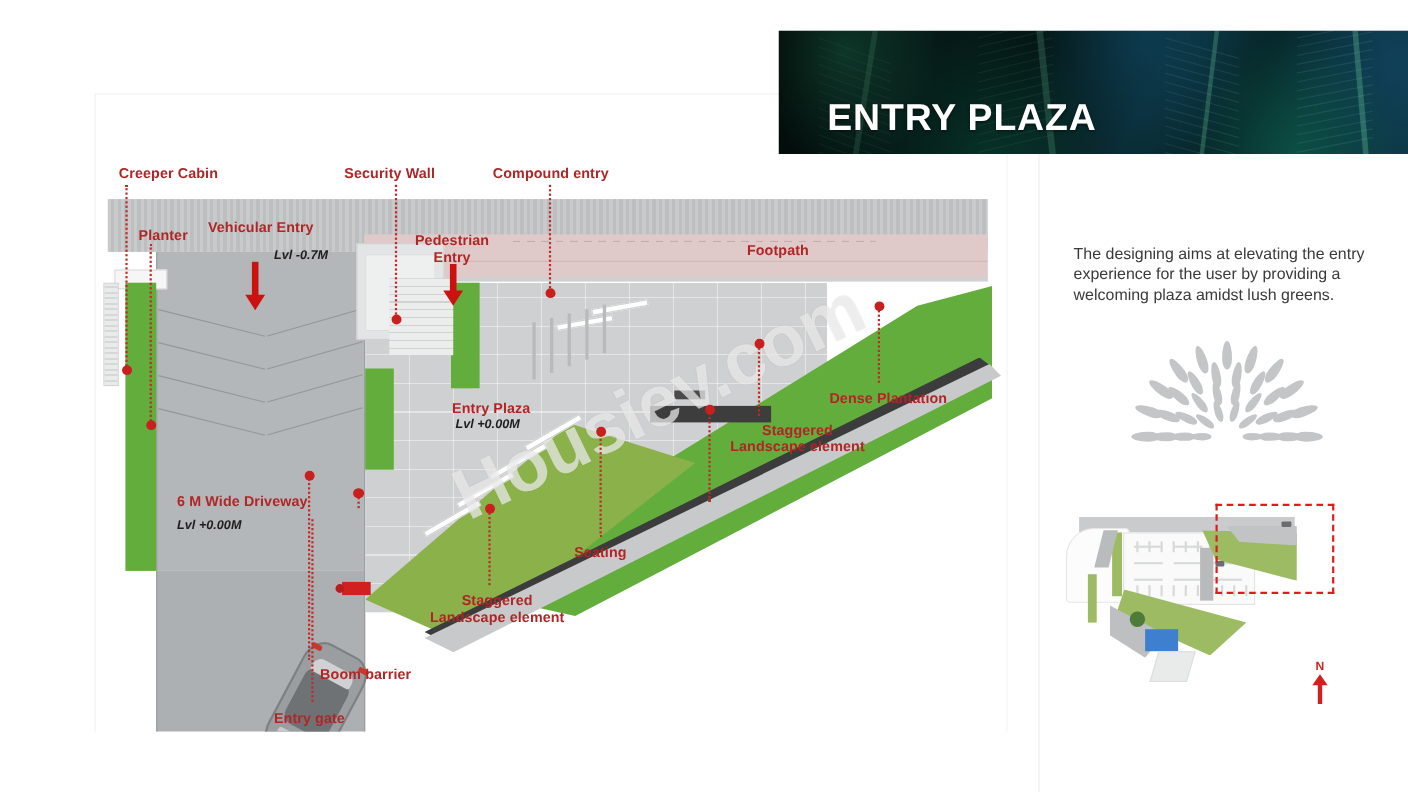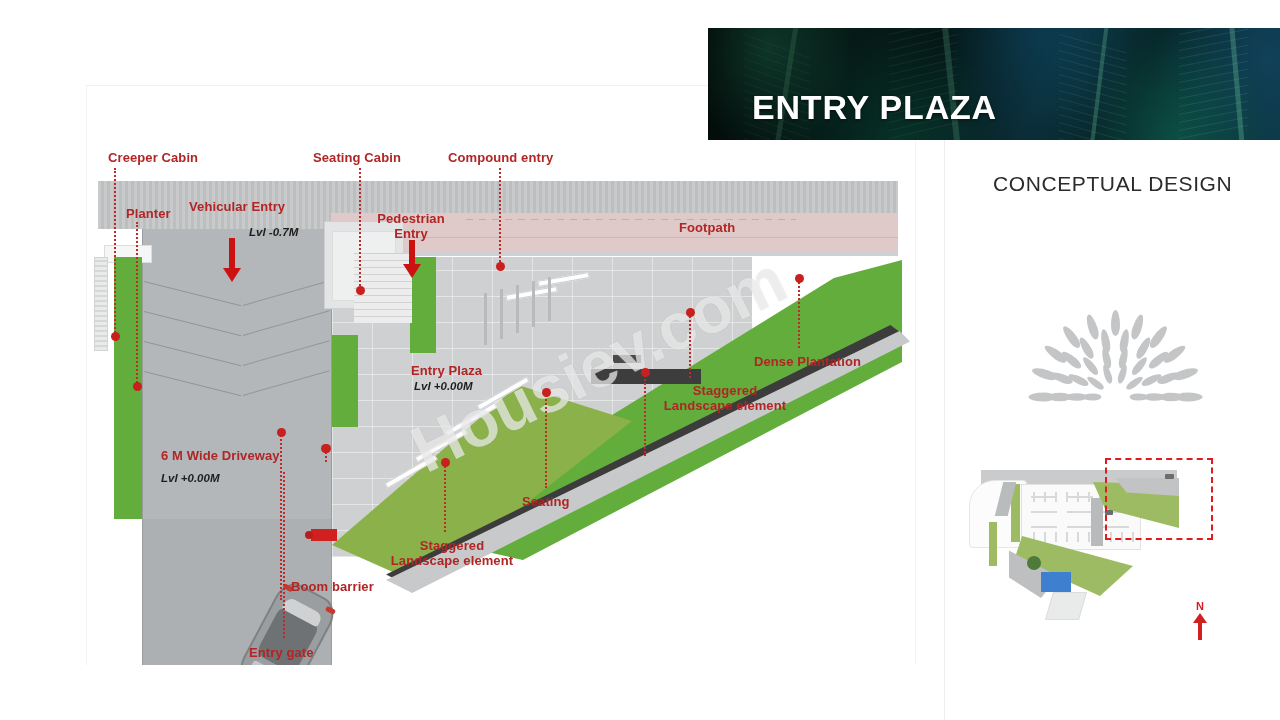--- a/index.html
+++ b/index.html
@@ -375,39 +375,39 @@
   <div class="arrow" style="left:229px;top:238px;height:34px;"></div>
   <div class="arrow-head" style="left:223px;top:268px;"></div>
 
   <div class="arrow" style="left:409px;top:240px;height:28px;"></div>
   <div class="arrow-head" style="left:403px;top:264px;"></div>
 
   <div class="ann" style="left:108px;top:150px;">Creeper Cabin</div>
   <div class="ann" style="left:126px;top:206px;">Planter</div>
   <div class="ann" style="left:189px;top:199px;">Vehicular Entry</div>
   <div class="lvl" style="left:249px;top:226px;">Lvl -0.7M</div>
-  <div class="ann" style="left:313px;top:150px;">Seating Cabin</div>
+  <div class="ann" style="left:313px;top:150px;">Security Wall</div>
   <div class="ann two" style="left:375px;top:211px;width:72px;">Pedestrian Entry</div>
   <div class="ann" style="left:448px;top:150px;">Compound entry</div>
   <div class="ann" style="left:679px;top:220px;">Footpath</div>
 
   <div class="ann" style="left:411px;top:363px;">Entry Plaza</div>
   <div class="lvl" style="left:414px;top:380px;">Lvl +0.00M</div>
 
   <div class="ann" style="left:754px;top:354px;">Dense Plantation</div>
   <div class="ann two" style="left:659px;top:383px;width:132px;">Staggered Landscape element</div>
   <div class="ann" style="left:522px;top:494px;">Seating</div>
   <div class="ann two" style="left:385px;top:538px;width:134px;">Staggered Landscape element</div>
 
   <div class="ann" style="left:161px;top:448px;">6 M Wide Driveway</div>
   <div class="lvl" style="left:161px;top:472px;">Lvl +0.00M</div>
-  <div class="ann" style="left:291px;top:579px;">Boom barrier</div>
+  <div class="ann" style="left:291px;top:605px;">Boom barrier</div>
   <div class="ann" style="left:249px;top:645px;">Entry gate</div>
 
-  <div class="cd-title">CONCEPTUAL DESIGN</div>
+  <div class="cd-body">The designing aims at elevating the entry experience for the user by providing a welcoming plaza amidst lush greens.</div>
 
   <div class="leafburst" id="leafburst">
       <div class="petal" style="left: 16.5px; top: 72px; transform: rotate(270deg) scale(1);"></div>
       <div class="petal" style="left: 20.1218px; top: 49.1327px; transform: rotate(288deg) scale(1);"></div>
       <div class="petal" style="left: 30.6327px; top: 28.5039px; transform: rotate(306deg) scale(1);"></div>
       <div class="petal" style="left: 47.0039px; top: 12.1327px; transform: rotate(324deg) scale(1);"></div>
       <div class="petal" style="left: 67.6327px; top: 1.62182px; transform: rotate(342deg) scale(1);"></div>
       <div class="petal" style="left: 90.5px; top: -2px; transform: rotate(360deg) scale(1);"></div>
       <div class="petal" style="left: 113.367px; top: 1.62182px; transform: rotate(378deg) scale(1);"></div>
       <div class="petal" style="left: 133.996px; top: 12.1327px; transform: rotate(396deg) scale(1);"></div>

